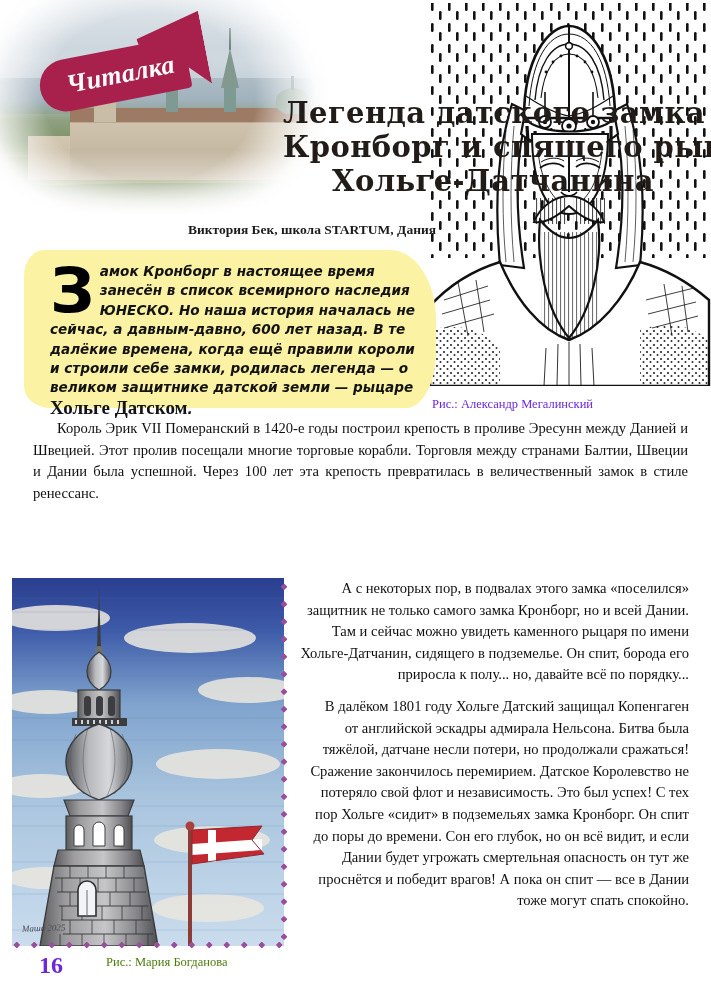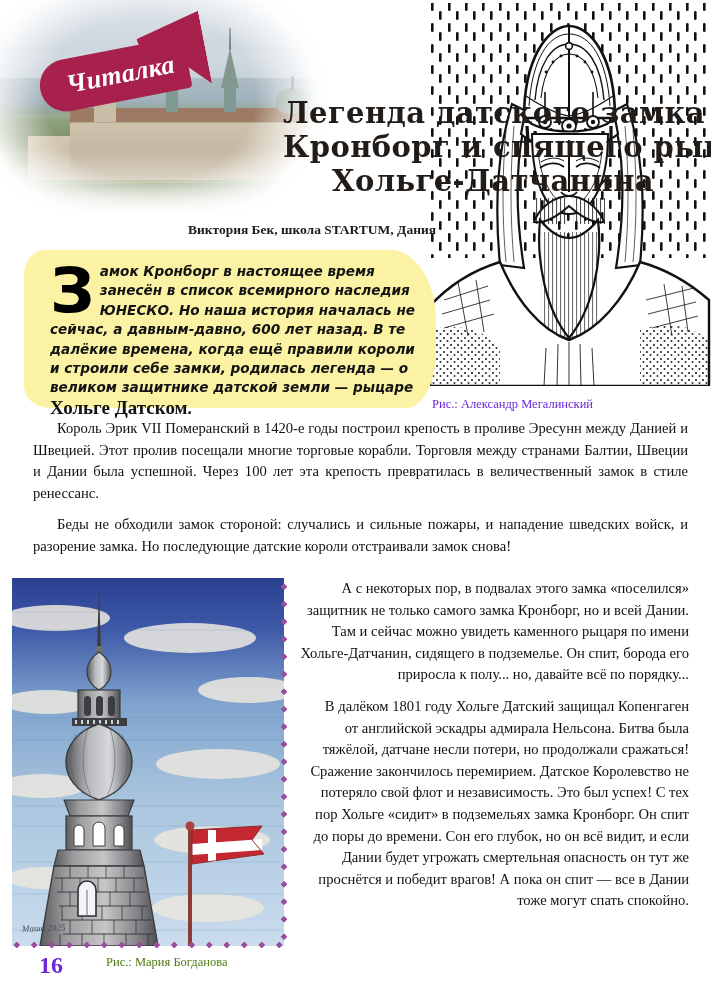--- a/index.html
+++ b/index.html
@@ -446,21 +446,20 @@
   <div class="knight-cap">Рис.: Александр Мегалинский</div>
 
   <div class="lead-box">
     <div class="lead-text">
       <span class="dropcap">З</span><span>амок Кронборг в настоящее время занесён в список всемирного наследия ЮНЕСКО. Но наша история началась не сейчас, а давным-давно, 600 лет назад. В те далёкие времена, когда ещё правили короли и строили себе замки, родилась легенда — о великом защитнике датской земли — рыцаре </span><span class="emph">Хольге Датском</span><span>.</span>
     </div>
   </div>
 
   <div class="body-full">
     <p>Король Эрик VII Померанский в 1420-е годы построил крепость в проливе Эресунн между Данией и Швецией. Этот пролив посещали многие торговые корабли. Торговля между странами Балтии, Швеции и Дании была успешной. Через 100 лет эта крепость превратилась в величественный замок в стиле ренессанс.</p>
-    <p>Беды не обходили замок стороной: случались и сильные пожары, и нападение шведских войск, и разорение замка. Но последующие датские короли отстраивали замок снова!</p>
   </div>
 
   <div class="tower-fig">
     <svg width="272" height="368" viewBox="0 0 272 368">
       <defs>
         <linearGradient id="skyg" x1="0" y1="0" x2="0" y2="1">
           <stop offset="0%" stop-color="#2a3e8f"></stop>
           <stop offset="14%" stop-color="#3d5aa8"></stop>
           <stop offset="34%" stop-color="#7fa3cd"></stop>
           <stop offset="60%" stop-color="#a9c5de"></stop>

